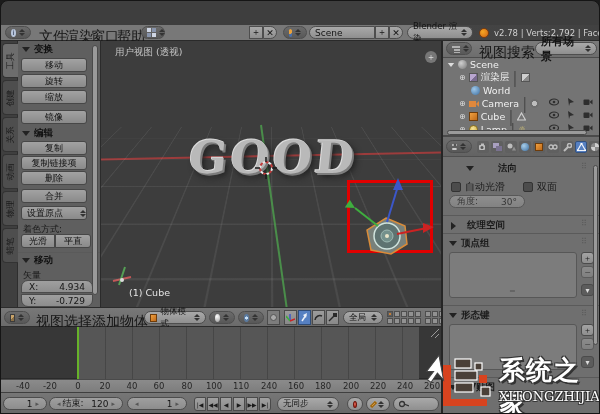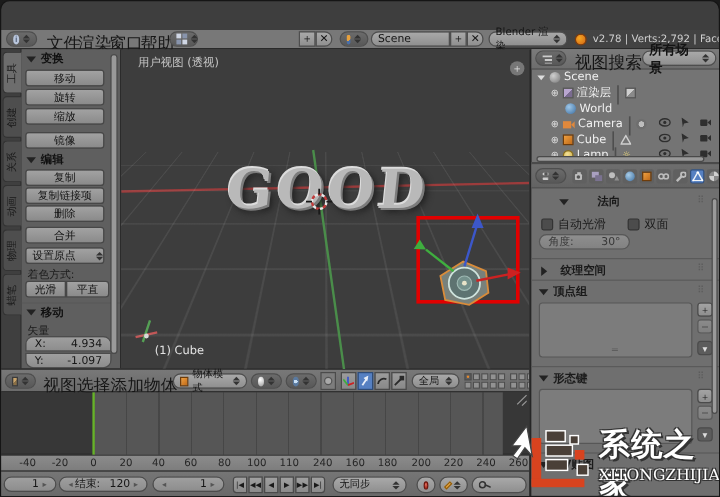--- a/index.html
+++ b/index.html
@@ -225,21 +225,21 @@
       <i class="tri-d"></i>
       <span>移动</span>
     </div>
     <span class="abs txt" style="left:5px;top:228px;font-size:9px;">矢量</span>
     <div class="abs numf" style="left:3px;top:239px;width:72px;border-radius:7px 7px 0 0;">
       <span>X:</span>
       <span style="margin-left:auto;">4.934</span>
     </div>
     <div class="abs numf" style="left:3px;top:253px;width:72px;border-radius:0 0 7px 7px;">
       <span>Y:</span>
-      <span style="margin-left:auto;">-1.097</span>
+      <span style="margin-left:auto;">-0.729</span>
     </div>
     <div class="abs sb" style="left:74px;top:4px;width:6px;height:250px;"></div>
   </div>
 
   <div id="vp" class="abs">
     <div id="floor" class="abs"></div>
     <div id="axis-x" class="abs"></div>
     <div id="axis-y" class="abs"></div>
     <span id="good" class="abs">GOOD</span>
 

